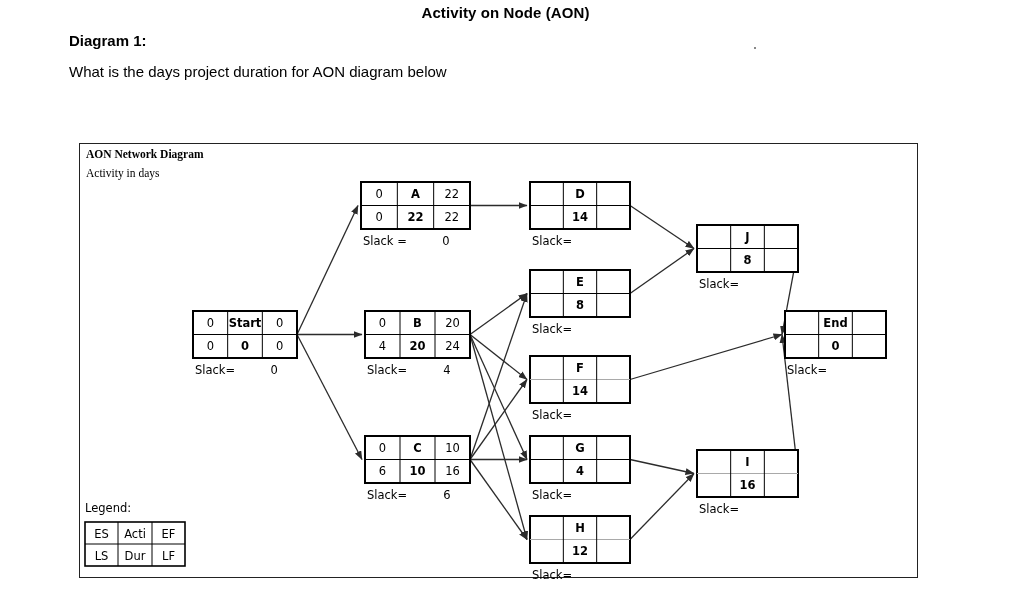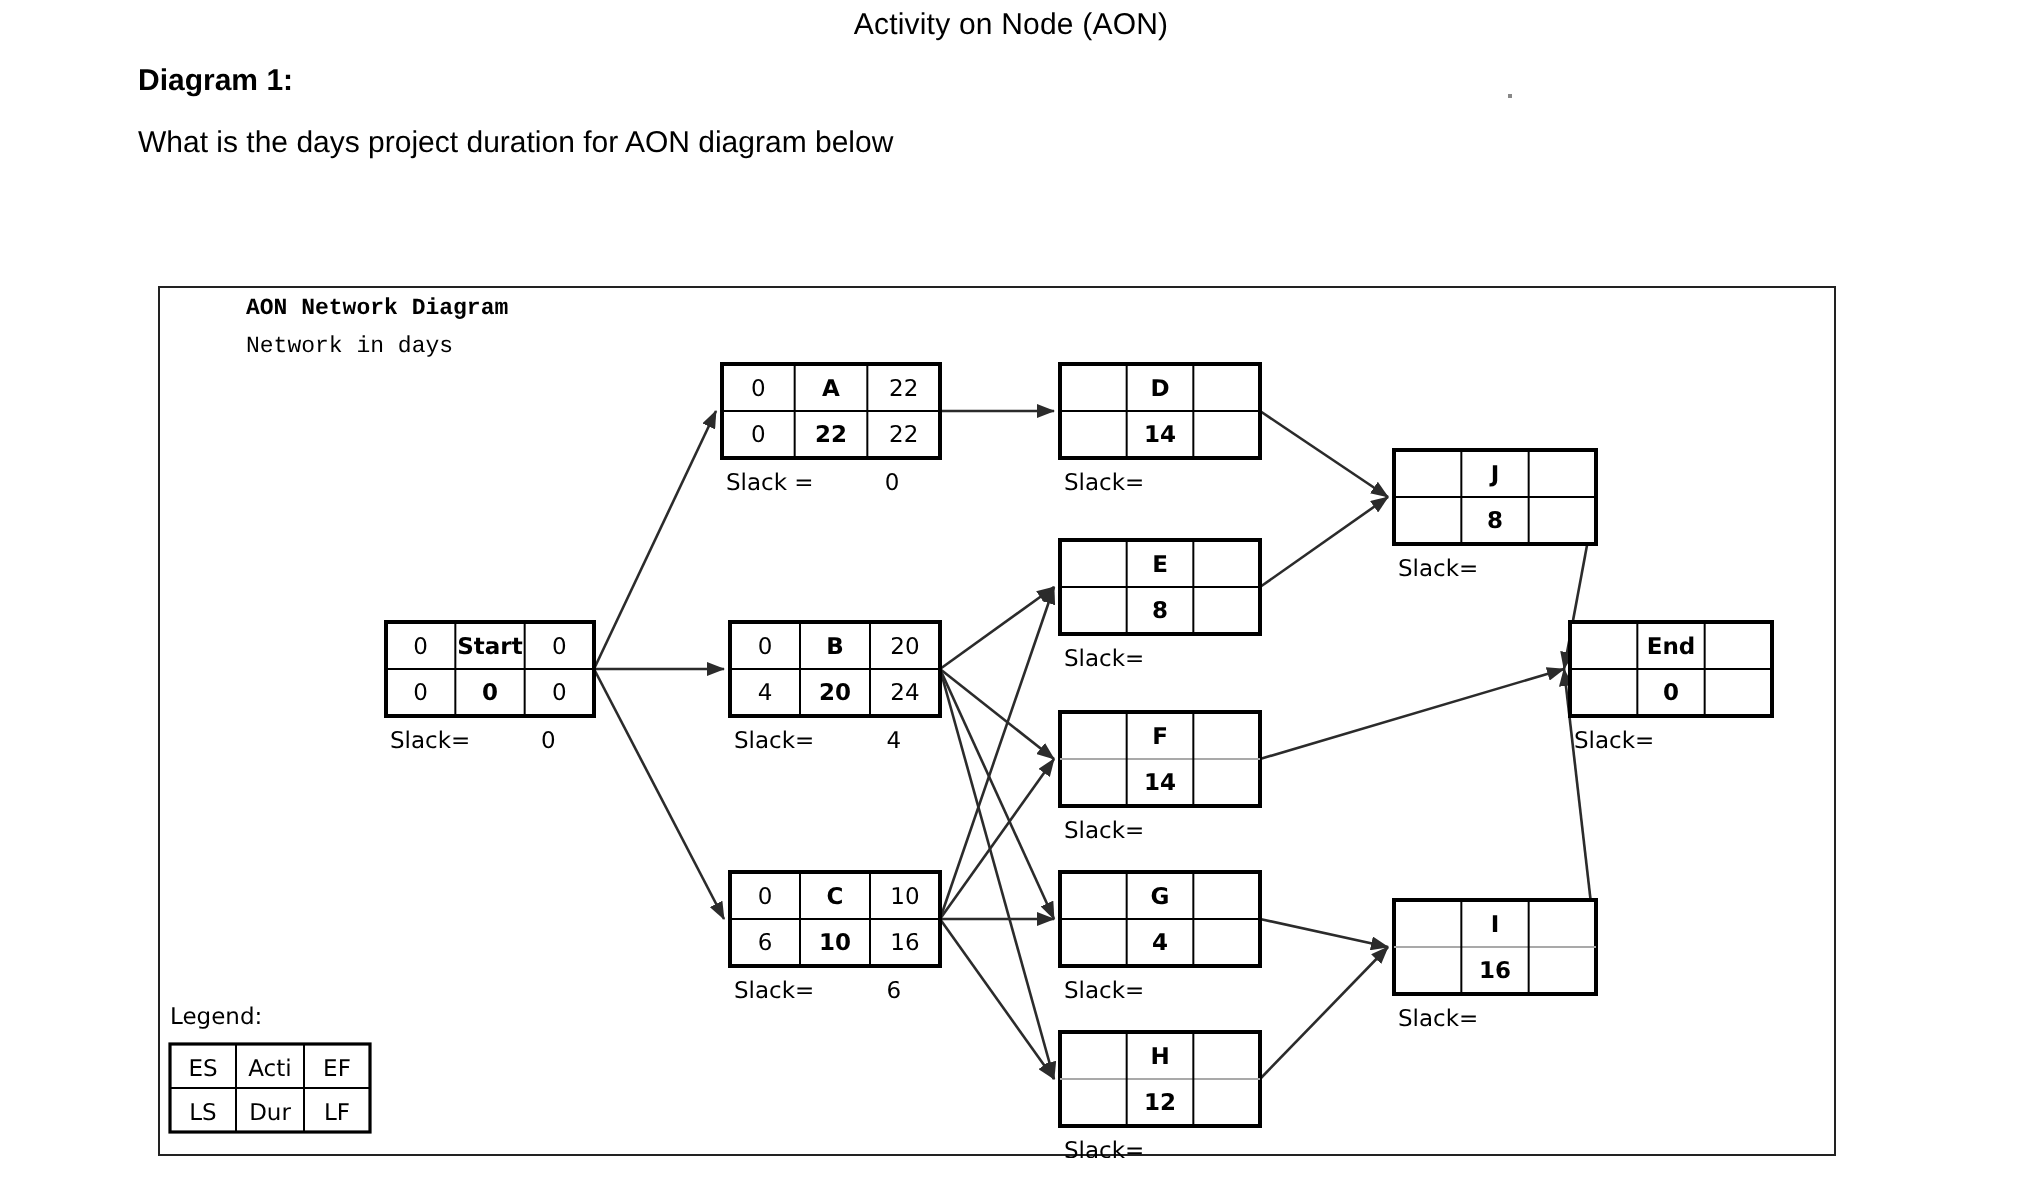--- a/index.html
+++ b/index.html
@@ -15,21 +15,21 @@
     color: #000000;
     overflow: hidden;
   }
   .page-title {
     position: absolute;
     left: 0;
     top: 4px;
     width: 1011px;
     text-align: center;
     font-size: 15px;
-    font-weight: normal;
+    font-weight: bold;
     letter-spacing: 0.1px;
   }
   .problem-label {
     position: absolute;
     left: 69px;
     top: 32px;
     font-size: 15px;
     font-weight: bold;
   }
   .problem-question {
@@ -52,22 +52,21 @@
     left: 79px;
     top: 143px;
     width: 839px;
     height: 435px;
     border: 1.5px solid #222;
     background: #ffffff;
     box-sizing: border-box;
   }
   .frame-caption {
     position: absolute;
-    font-family: Liberation Mono, monospace;
-    margin-left: 37px;
+    font-family: Liberation Serif, serif;
   }
   .frame-title {
     left: 6px;
     top: 4px;
     font-size: 11.5px;
     font-weight: bold;
   }
   .frame-sub {
     left: 6px;
     top: 23px;
@@ -128,21 +127,21 @@
 </head>
 <body>
 
 <div class="page-title">Activity on Node (AON)</div>
 <div class="problem-label">Diagram 1:</div>
 <div class="problem-question">What is the days project duration for AON diagram below</div>
 <div class="stray-dot"></div>
 
 <div class="diagram-frame">
   <div class="frame-caption frame-title">AON Network Diagram</div>
-  <div class="frame-caption frame-sub">Network in days</div>
+  <div class="frame-caption frame-sub">Activity in days</div>
   <div class="legend-label">Legend:</div>
 
   <svg class="diagram" viewBox="0 0 839 435">
     <defs>
       <marker id="arrow" markerWidth="9" markerHeight="7" refX="8.5" refY="3.5" orient="auto" markerUnits="userSpaceOnUse">
         <path d="M0,0 L9,3.5 L0,7 Z" fill="#2b2b2b"></path>
       </marker>
     </defs>
 
     <g id="edge-layer">

